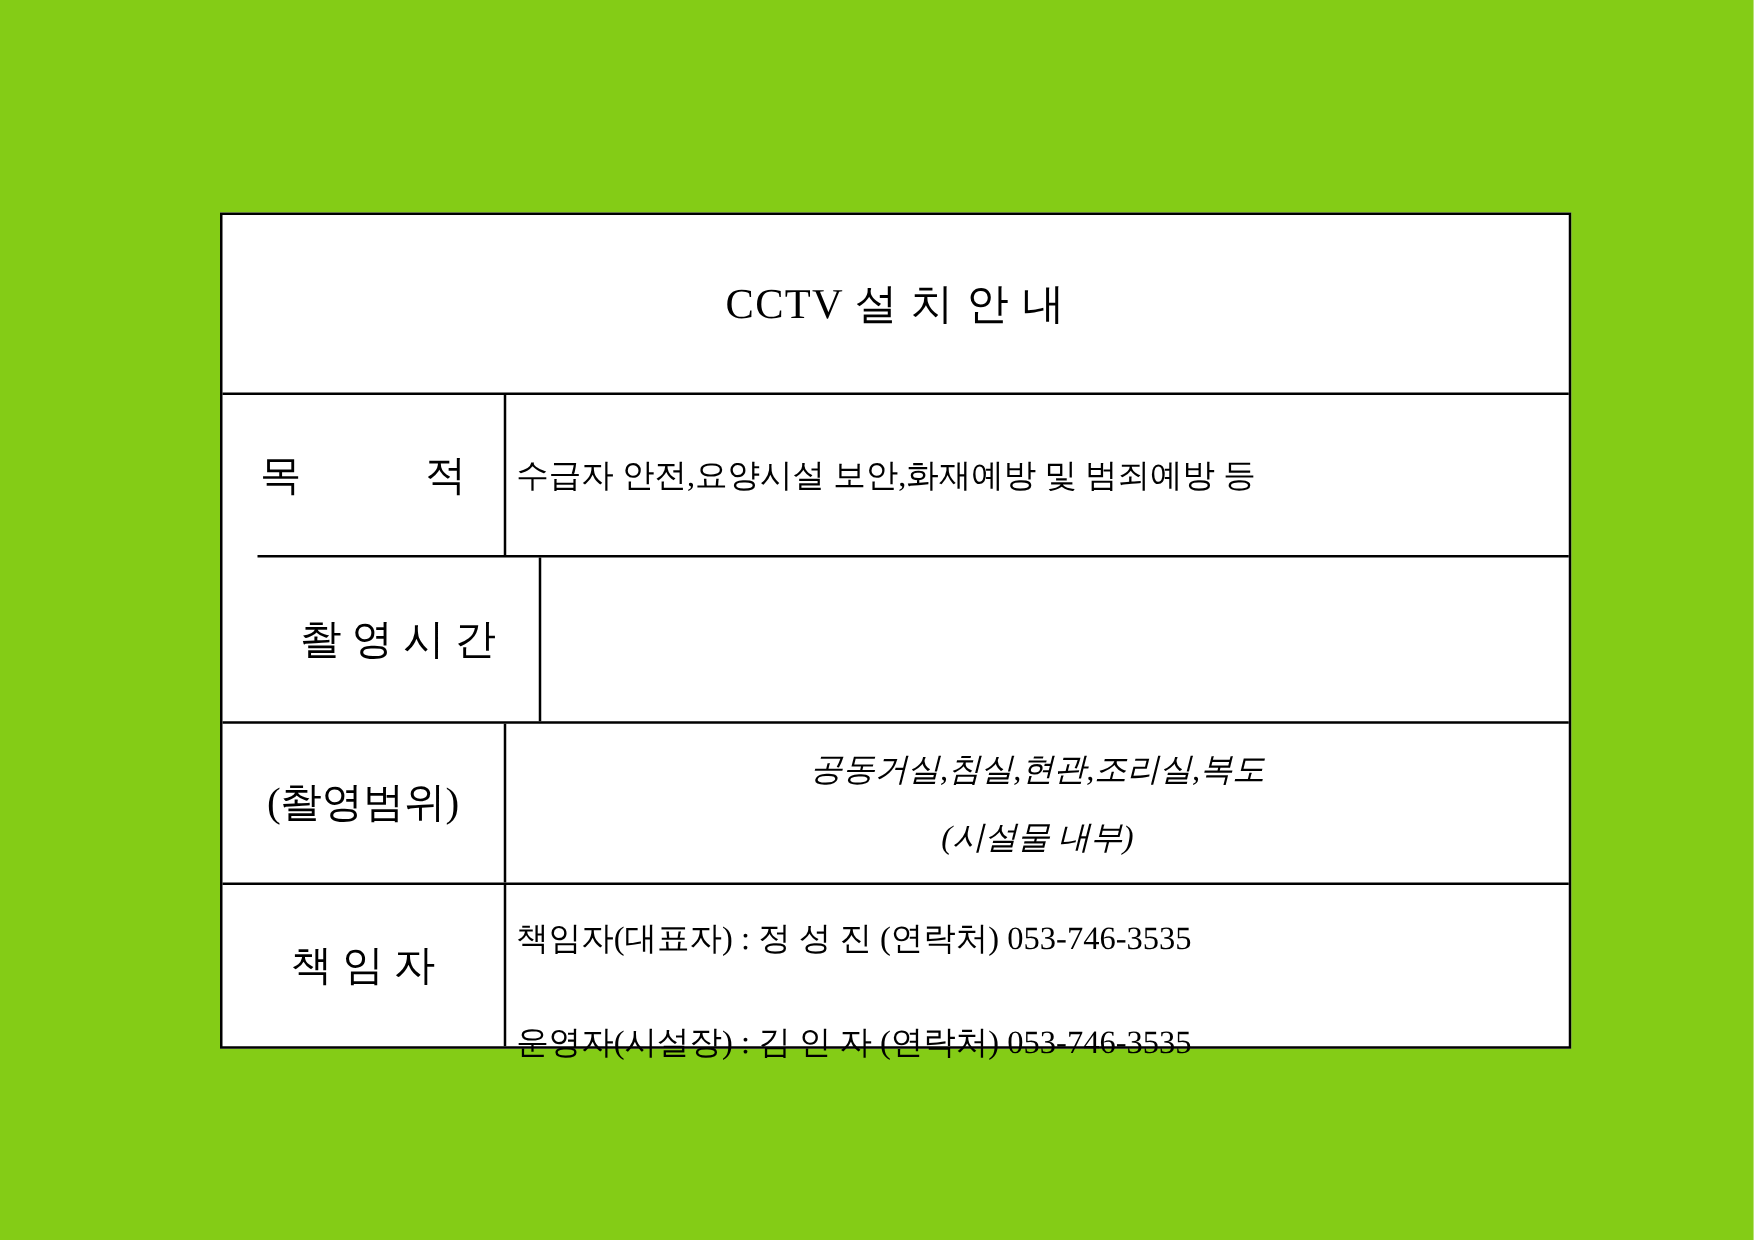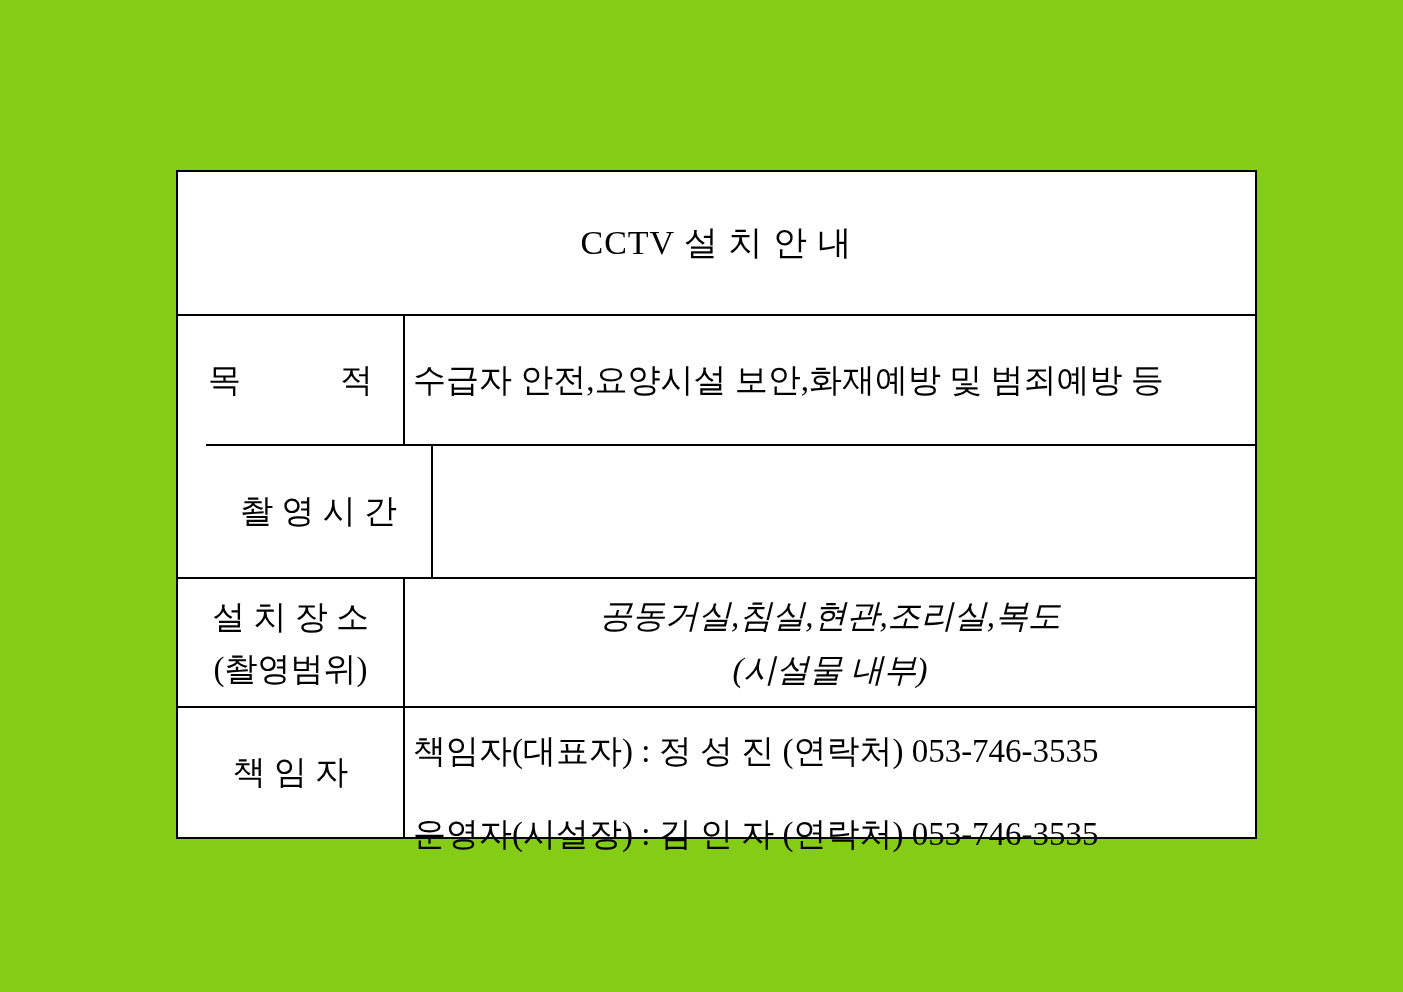--- a/index.html
+++ b/index.html
@@ -61,21 +61,21 @@
     justify-content: space-between;
     padding: 0 30px;
   }
   .label-line { line-height: 52px; white-space: pre; }
   .value-cell {
     flex: 1;
     box-sizing: border-box;
     display: flex;
     flex-direction: column;
     justify-content: center;
-    font-size: 33px;
+    font-size: 26px;
   }
   .v-left   { align-items: flex-start; padding-left: 8px; }
   .v-center { align-items: center; text-align: center; }
   .v-line2  { line-height: 54px; white-space: pre; font-style: italic; }
   .v-line3  { line-height: 44px; white-space: pre; margin-top: 39px; }
   .v-single { white-space: pre; }
 </style>
 </head>
 <body>
 
@@ -98,21 +98,20 @@
     </div>
 
     <div class="t-row row-time">
       <div class="label-cell">
         <span>촬 영 시 간</span>
       </div>
     </div>
 
     <div class="t-row row-location">
       <div class="label-cell">
-        <span class="label-line">설 치 장 소</span>
         <span class="label-line">(촬영범위)</span>
       </div>
       <div class="value-cell v-center">
         <span class="v-line2">공동거실,침실,현관,조리실,복도</span>
         <span class="v-line2">(시설물 내부)</span>
       </div>
     </div>
 
     <div class="t-row row-responsible">
       <div class="label-cell">

